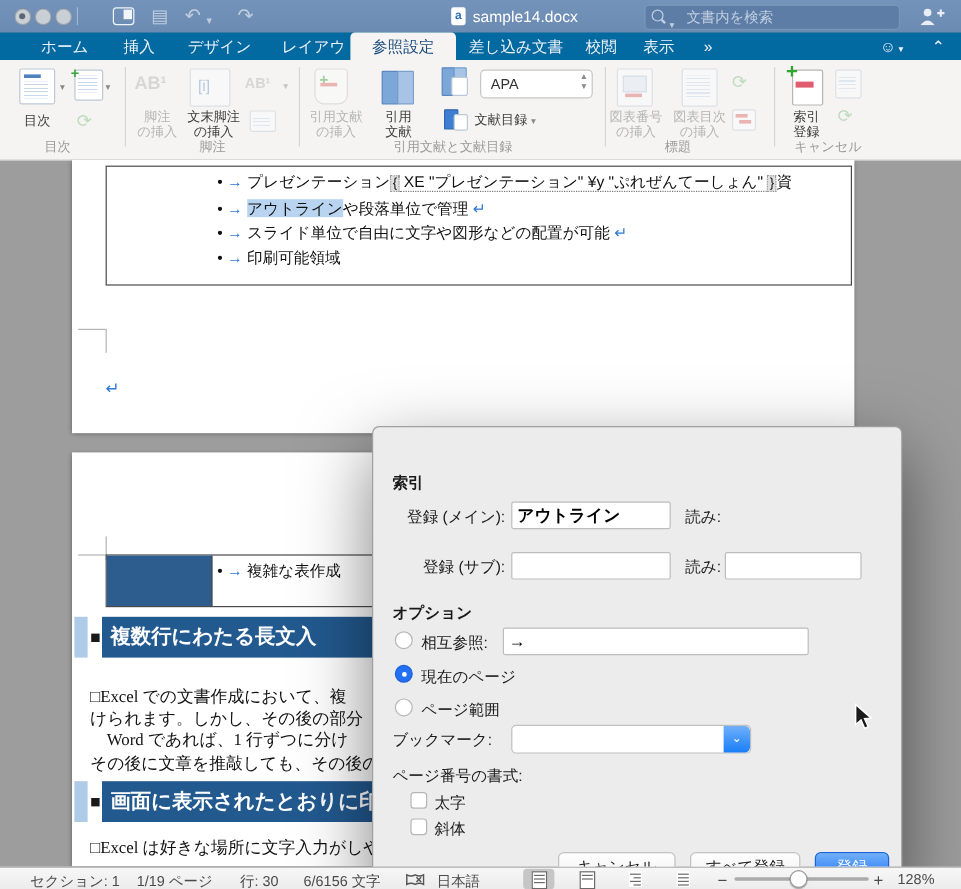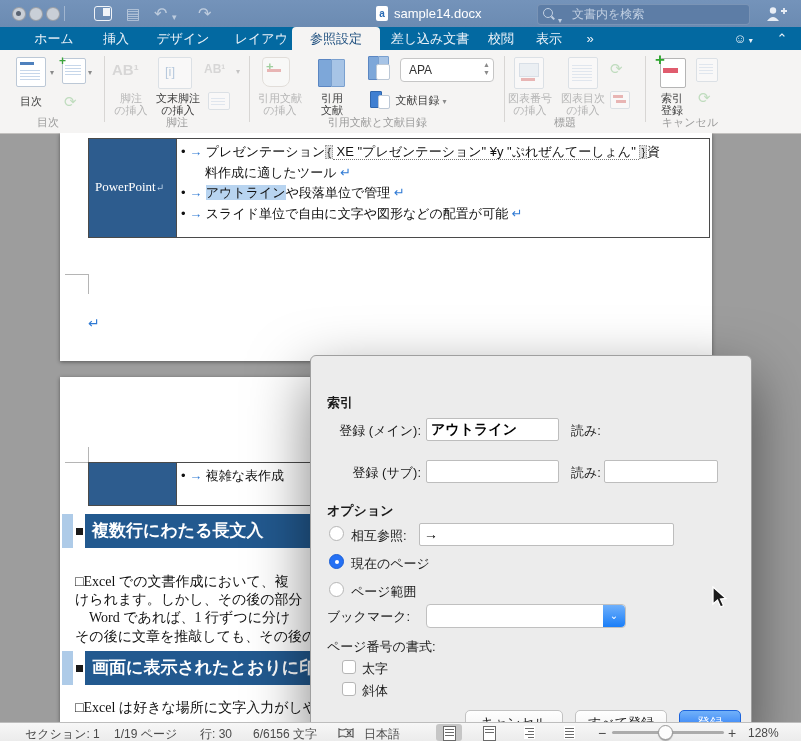--- a/index.html
+++ b/index.html
@@ -233,28 +233,25 @@
     </div>
     <div class="abs refresh dis-ic" style="left:698px;top:40px">⟳</div>
     <div class="abs grplabel" style="left:650px;top:65px;width:80px">キャンセル</div>
   </div>
 
   <div class="abs" style="left:0;top:133px;width:801px;height:589px;overflow:hidden">
 
     <div class="abs page" style="left:60px;top:0;width:652px;height:228px">
 
       <div class="abs doc-table" style="left:28px;top:5px;width:620px;height:98px">
-        <div class="abs tbl-head" style="left:0;top:0;width:87px;height:98px;border-right:1px solid #4a4a4a">
-          <div class="abs" style="left:6px;top:40px"><span>PowerPoint</span><span style="color:#bcd2e8;font-size:10px">↵</span></div>
-        </div>
         <div class="abs bullets" style="left:92px;top:3px;width:524px">
           <div class="b-row"><span>•</span> <span class="mark">→</span> <span>プレゼンテーション</span><span class="fbrace">{</span><span class="xe"> XE "プレゼンテーション" ¥y "ぷれぜんてーしょん" </span><span class="fbrace">}</span><span>資</span></div>
-          <div style="padding-left:24px"><span>料作成に適したツール</span> <span class="mark">↵</span></div>
           <div class="b-row"><span>•</span> <span class="mark">→</span> <span class="hl">アウトライン</span><span>や段落単位で管理</span> <span class="mark">↵</span></div>
           <div class="b-row"><span>•</span> <span class="mark">→</span> <span>スライド単位で自由に文字や図形などの配置が可能</span> <span class="mark">↵</span></div>
+          <div class="b-row"><span>•</span> <span class="mark">→</span> <span>印刷可能領域</span></div>
         </div>
       </div>
 
       <div class="abs corner-h" style="left:5px;top:141px;width:23px"></div>
       <div class="abs corner-v" style="left:28px;top:141px;height:20px"></div>
       <div class="abs mark" style="left:28px;top:182px;font-size:14px">↵</div>
     </div>
 
     <div class="abs page" style="left:60px;top:244px;width:652px;height:345px">
 

